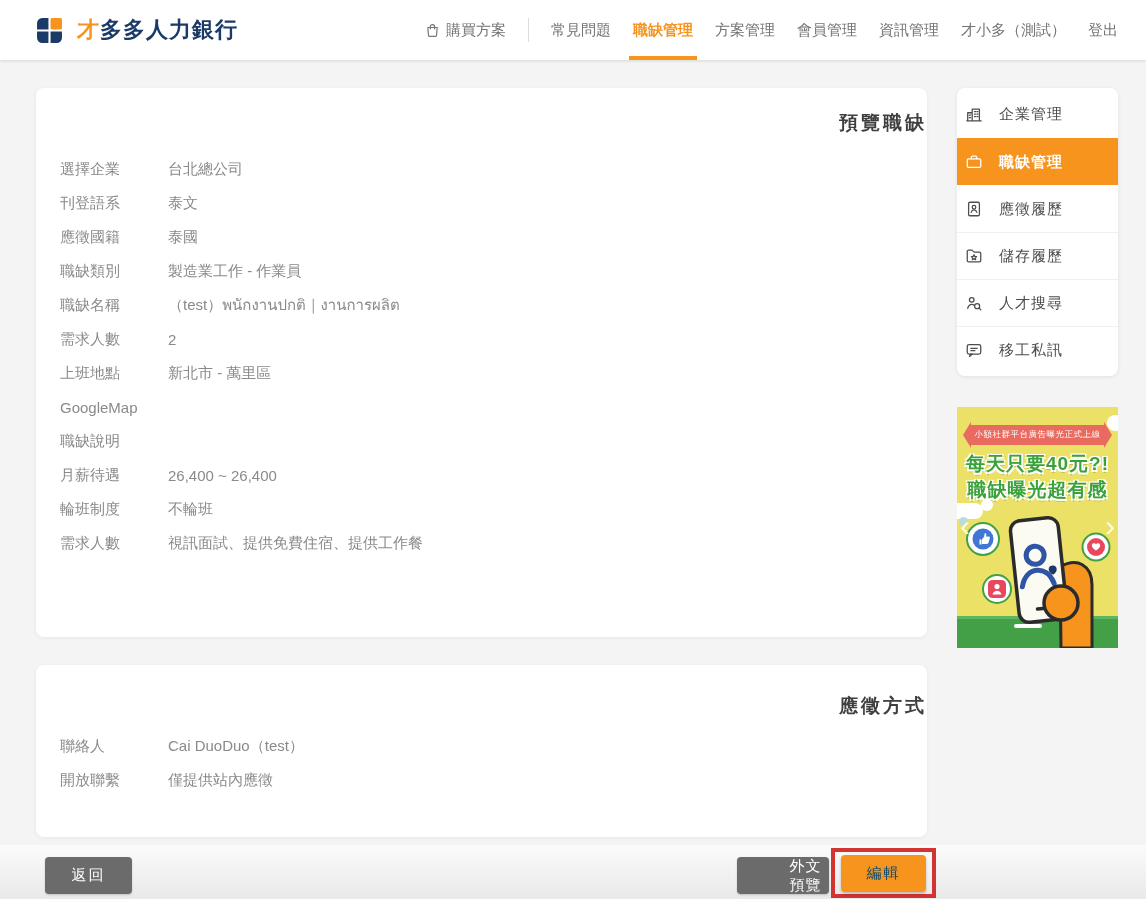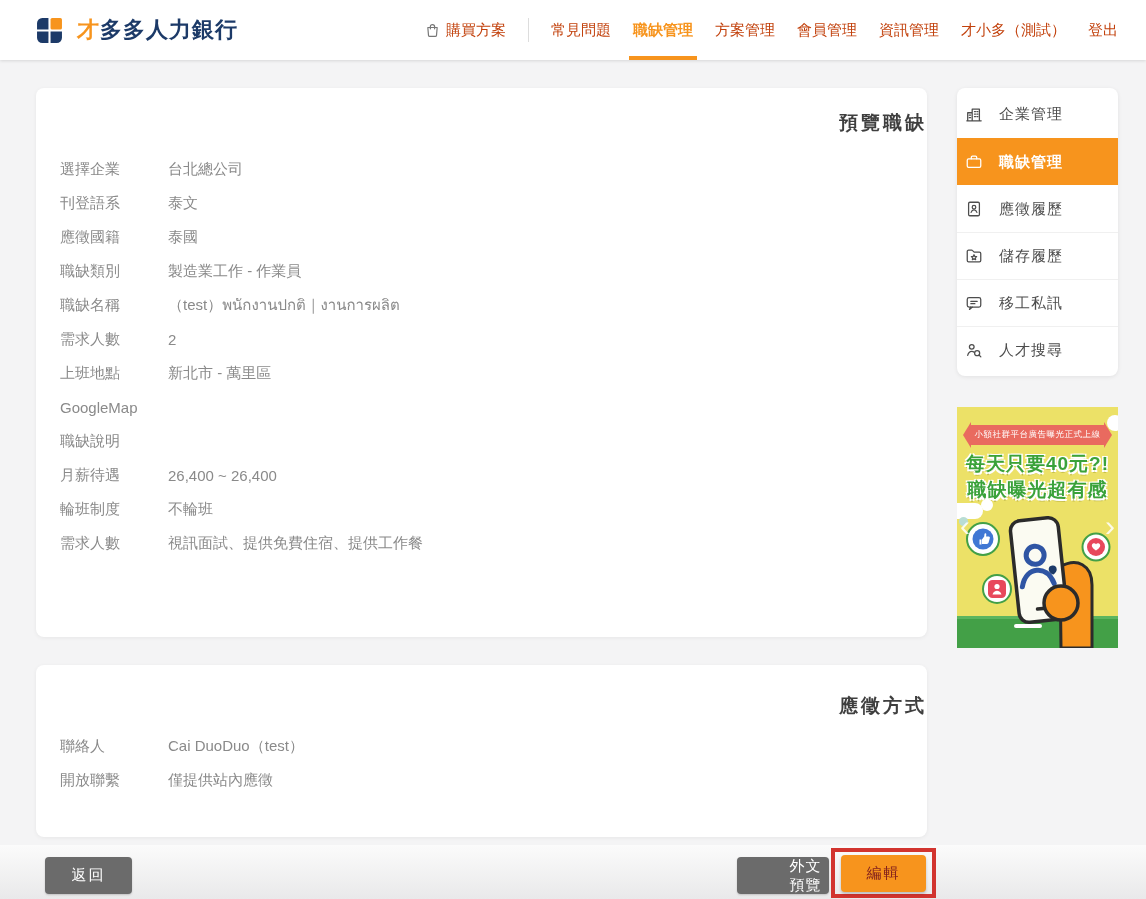--- a/index.html
+++ b/index.html
@@ -9,21 +9,21 @@
 
   
   .topbar { position:absolute; top:0; left:0; width:100%; height:60px; background:#fff;
             box-shadow:0 1px 3px rgba(0,0,0,.12); z-index:20; }
   .logo { position:absolute; left:36px; top:0; height:60px; display:flex; align-items:center; gap:14px; cursor:pointer; }
   .logo svg { display:block; }
   .logo-text { font-size:22px; font-weight:700; color:#1c3a68; letter-spacing:1px; }
   .logo-text .first { color:#f7941d; }
   .nav { position:absolute; right:28px; top:0; height:60px; display:flex; align-items:center; gap:22px; }
   .nav-item { position:relative; height:60px; display:flex; align-items:center; gap:5px;
-              font-size:15px; color:#c2410c; cursor:pointer; white-space:nowrap; }
+              font-size:15px; color:#737373; cursor:pointer; white-space:nowrap; }
   .nav-item.active { color:#f7941d; font-weight:700; }
   .nav-item.active::after { content:""; position:absolute; left:-4px; right:-4px; bottom:0; height:4px; background:#f7941d; }
   .nav-divider { width:1px; height:24px; background:#ddd; }
   .bag-icon svg { display:block; }
 
   
   .card { position:absolute; background:#fff; border-radius:8px; box-shadow:0 1px 4px rgba(0,0,0,.06); }
   .card-preview { left:36px; top:88px; width:891px; height:549px; }
   .card-apply   { left:36px; top:665px; width:891px; height:172px; }
   .card-title { text-align:right; font-size:19px; font-weight:700; color:#3f3f3f; letter-spacing:3px; }
@@ -72,21 +72,21 @@
   .footer-band { position:absolute; left:0; top:845px; width:100%; height:54px;
                  background:linear-gradient(180deg,#fbfbfb,#e9e9ea); }
   .btn { position:absolute; border:none; border-radius:4px; font-size:15px; letter-spacing:2px;
          color:#fff; cursor:pointer; font-family:inherit; box-shadow:0 1px 2px rgba(0,0,0,.18); }
   .btn-gray { background:#6b6b6b; }
   .btn-back { left:37px; top:857px; width:87px; height:37px;margin-left:8px; }
   .btn-foreign { left:737px; top:857px; width:92px; height:37px; letter-spacing:1px;padding-left:45px; }
   .edit-annotation { position:absolute; left:831px; top:848px; width:105px; height:50px;
                      border:4px solid #d2342f; display:flex; align-items:center; justify-content:center; }
   .btn-edit { position:relative; width:85px; height:37px; background:#f7941d; border:none; border-radius:4px;
-              font-size:15px; letter-spacing:2px; color:#7f1d1d; cursor:pointer; font-family:inherit;
+              font-size:15px; letter-spacing:2px; color:#0c4a6e; cursor:pointer; font-family:inherit;
               box-shadow:0 2px 3px rgba(0,0,0,.2); }
 </style>
 </head>
 <body>
 
 <div class="page">
 
   <header class="topbar">
     <div class="logo">
       <span>
@@ -236,37 +236,37 @@
         <svg width="18" height="18" viewBox="0 0 20 20" fill="none" stroke="currentColor" stroke-width="1.4" stroke-linecap="round" stroke-linejoin="round">
           <path d="M2.5 5.2V15a1.5 1.5 0 0 0 1.5 1.5h12A1.5 1.5 0 0 0 17.5 15V7.2a1.5 1.5 0 0 0-1.5-1.5h-5.8L8.4 4a1.5 1.5 0 0 0-1.1-.5H4a1.5 1.5 0 0 0-1.5 1.7z"></path>
           <path d="M10 8.6l.9 1.8 2 .3-1.45 1.4.35 2-1.8-.95-1.8.95.35-2L7.1 10.7l2-.3z"></path>
         </svg>
       </span>
       <span>儲存履歷</span>
     </div>
     <div class="sb-item">
       <span class="sb-icon">
         <svg width="18" height="18" viewBox="0 0 20 20" fill="none" stroke="currentColor" stroke-width="1.4" stroke-linecap="round" stroke-linejoin="round">
-          <rect x="2.5" y="4" width="15" height="10.5" rx="2"></rect>
-          <path d="M6.2 14.5L5 17.2l3.2-2.7"></path>
-          <path d="M6.5 8.3h7M6.5 10.8h4.5"></path>
-        </svg>
-      </span>
-      <span>移工私訊</span>
-    </div>
-    <div class="sb-item">
-      <span class="sb-icon">
-        <svg width="18" height="18" viewBox="0 0 20 20" fill="none" stroke="currentColor" stroke-width="1.4" stroke-linecap="round" stroke-linejoin="round">
           <circle cx="7.5" cy="6.5" r="2.6"></circle>
           <path d="M3 16c.7-3 2.5-4.5 4.5-4.5 1 0 1.9.3 2.7 1"></path>
           <circle cx="13.5" cy="13.5" r="2.8"></circle>
           <path d="M15.6 15.6l2 2"></path>
         </svg>
       </span>
       <span>人才搜尋</span>
+    </div>
+    <div class="sb-item">
+      <span class="sb-icon">
+        <svg width="18" height="18" viewBox="0 0 20 20" fill="none" stroke="currentColor" stroke-width="1.4" stroke-linecap="round" stroke-linejoin="round">
+          <rect x="2.5" y="4" width="15" height="10.5" rx="2"></rect>
+          <path d="M6.2 14.5L5 17.2l3.2-2.7"></path>
+          <path d="M6.5 8.3h7M6.5 10.8h4.5"></path>
+        </svg>
+      </span>
+      <span>移工私訊</span>
     </div>
   </aside>
 
   <div class="banner">
     <div class="dot-tr"></div>
     <div class="ribbon">
       <span class="ribbon-text">小額社群平台廣告曝光正式上線</span>
     </div>
     <div class="banner-headline">
       <div>每天只要40元?!</div>

